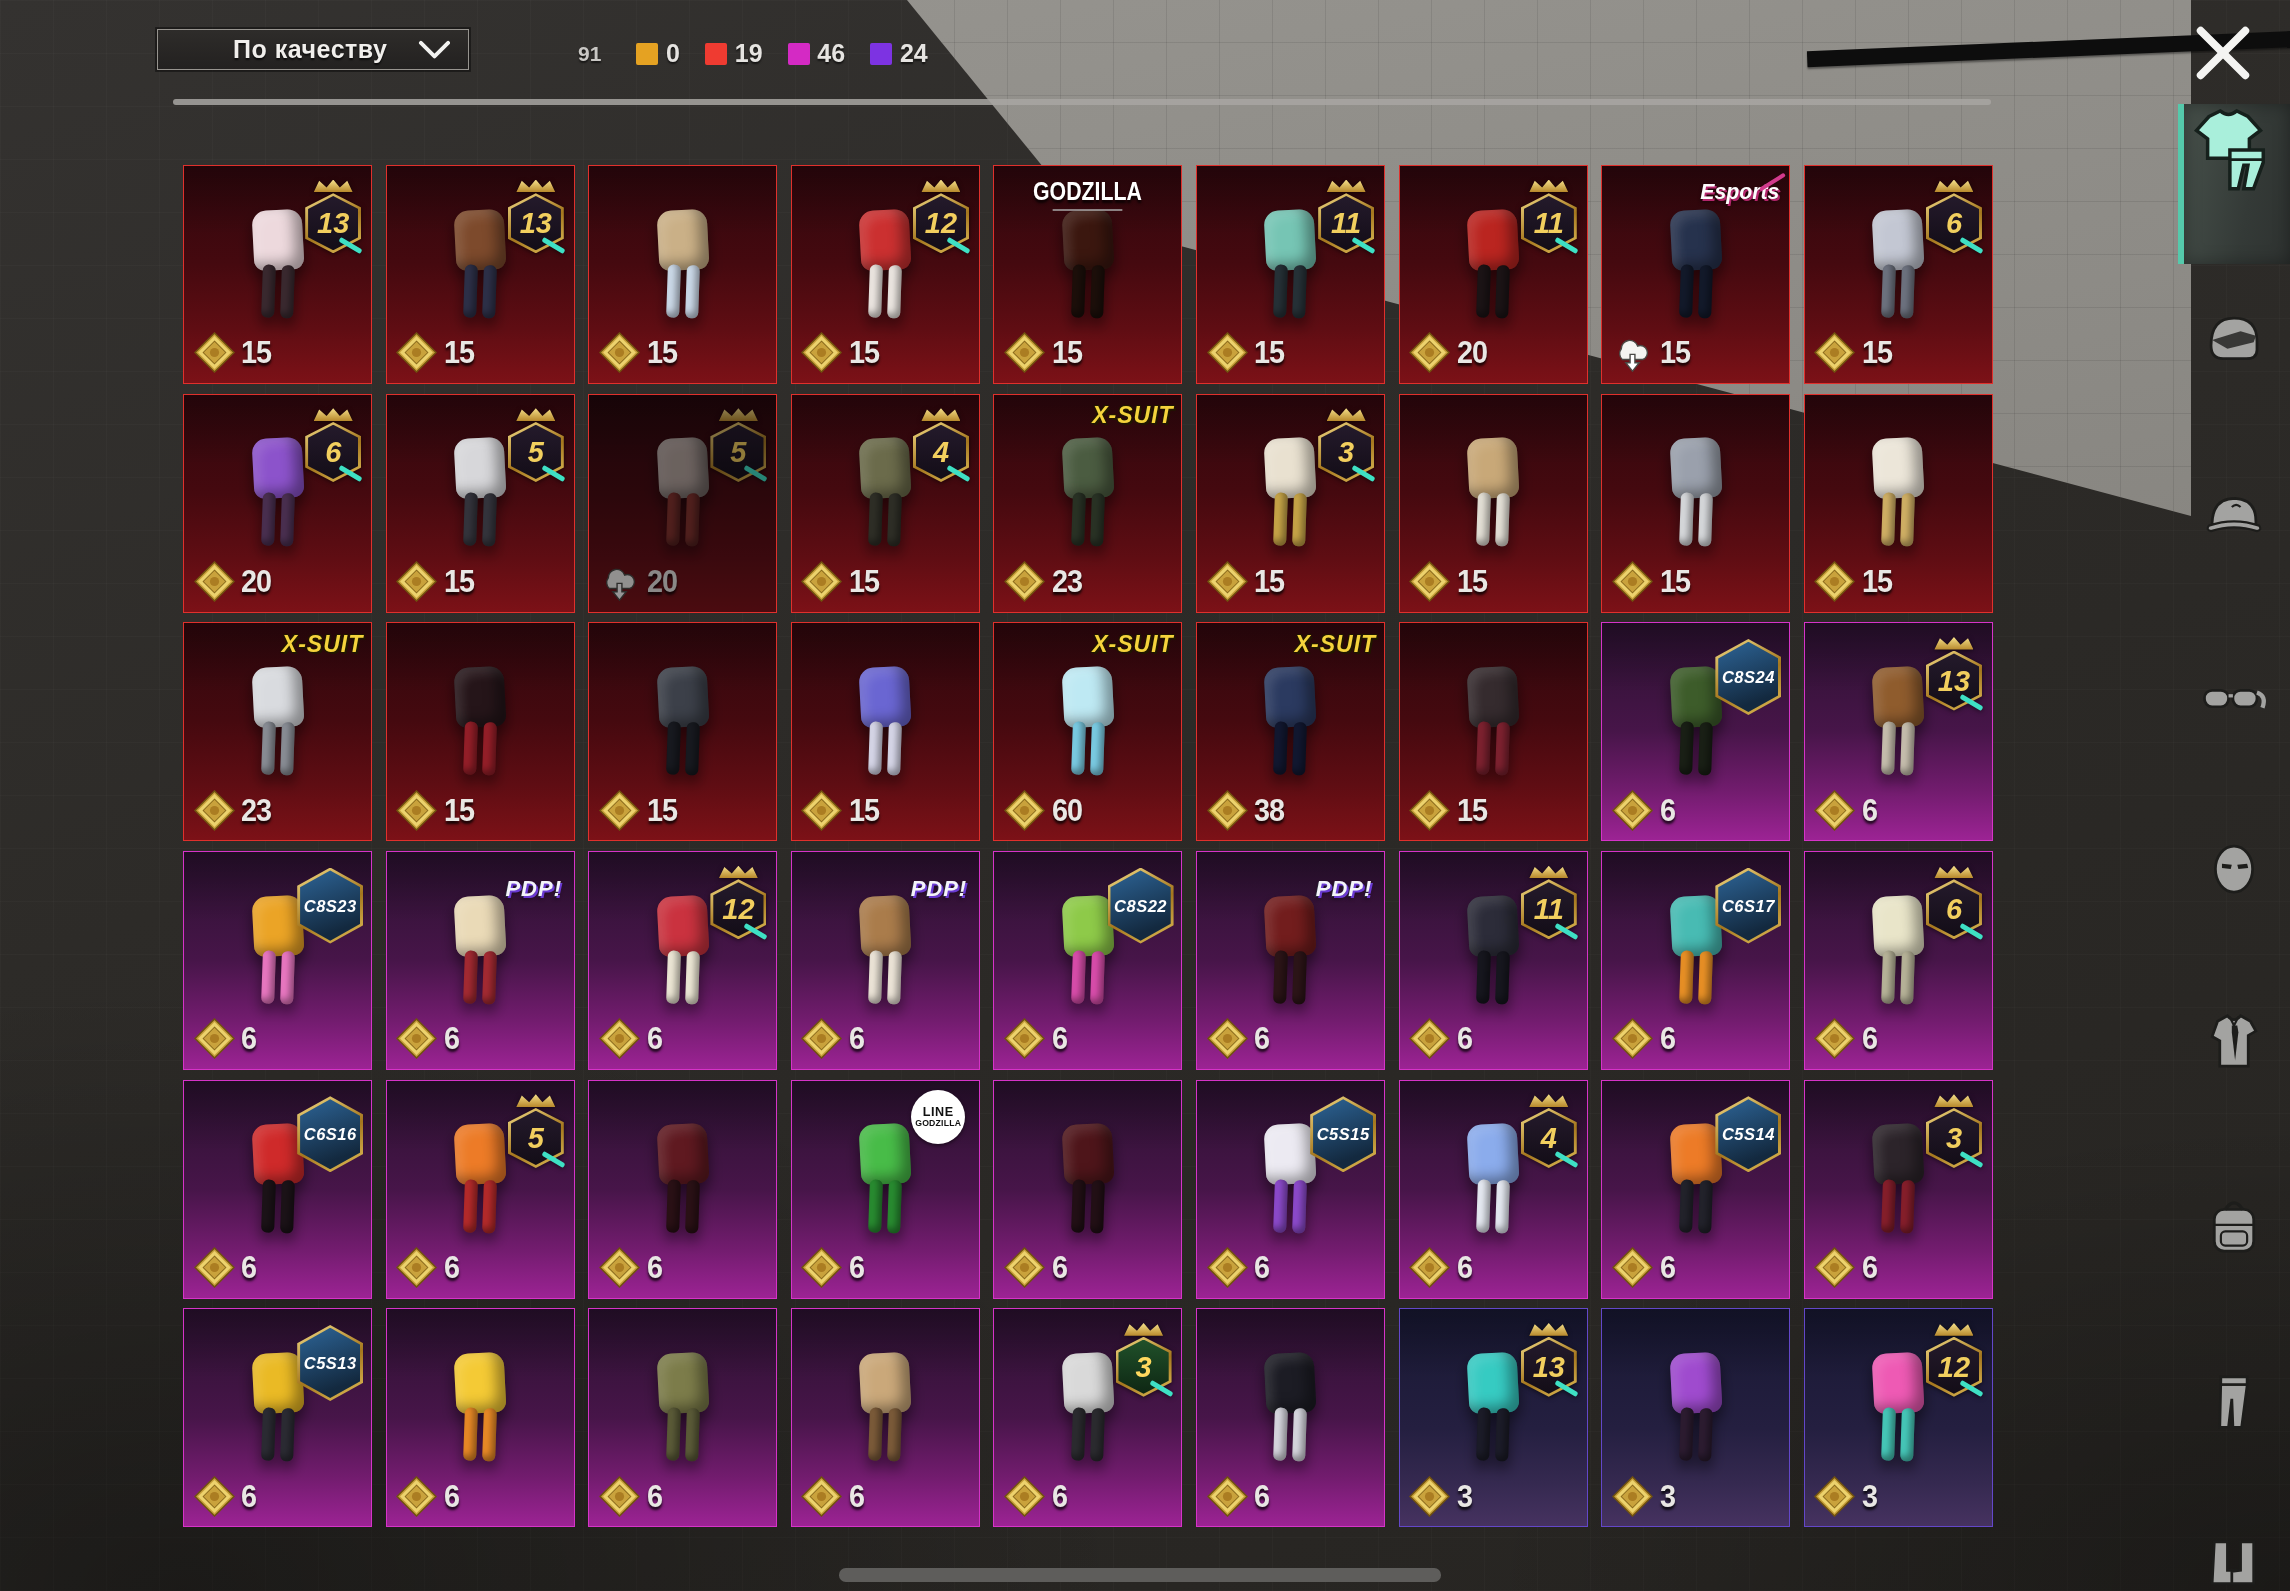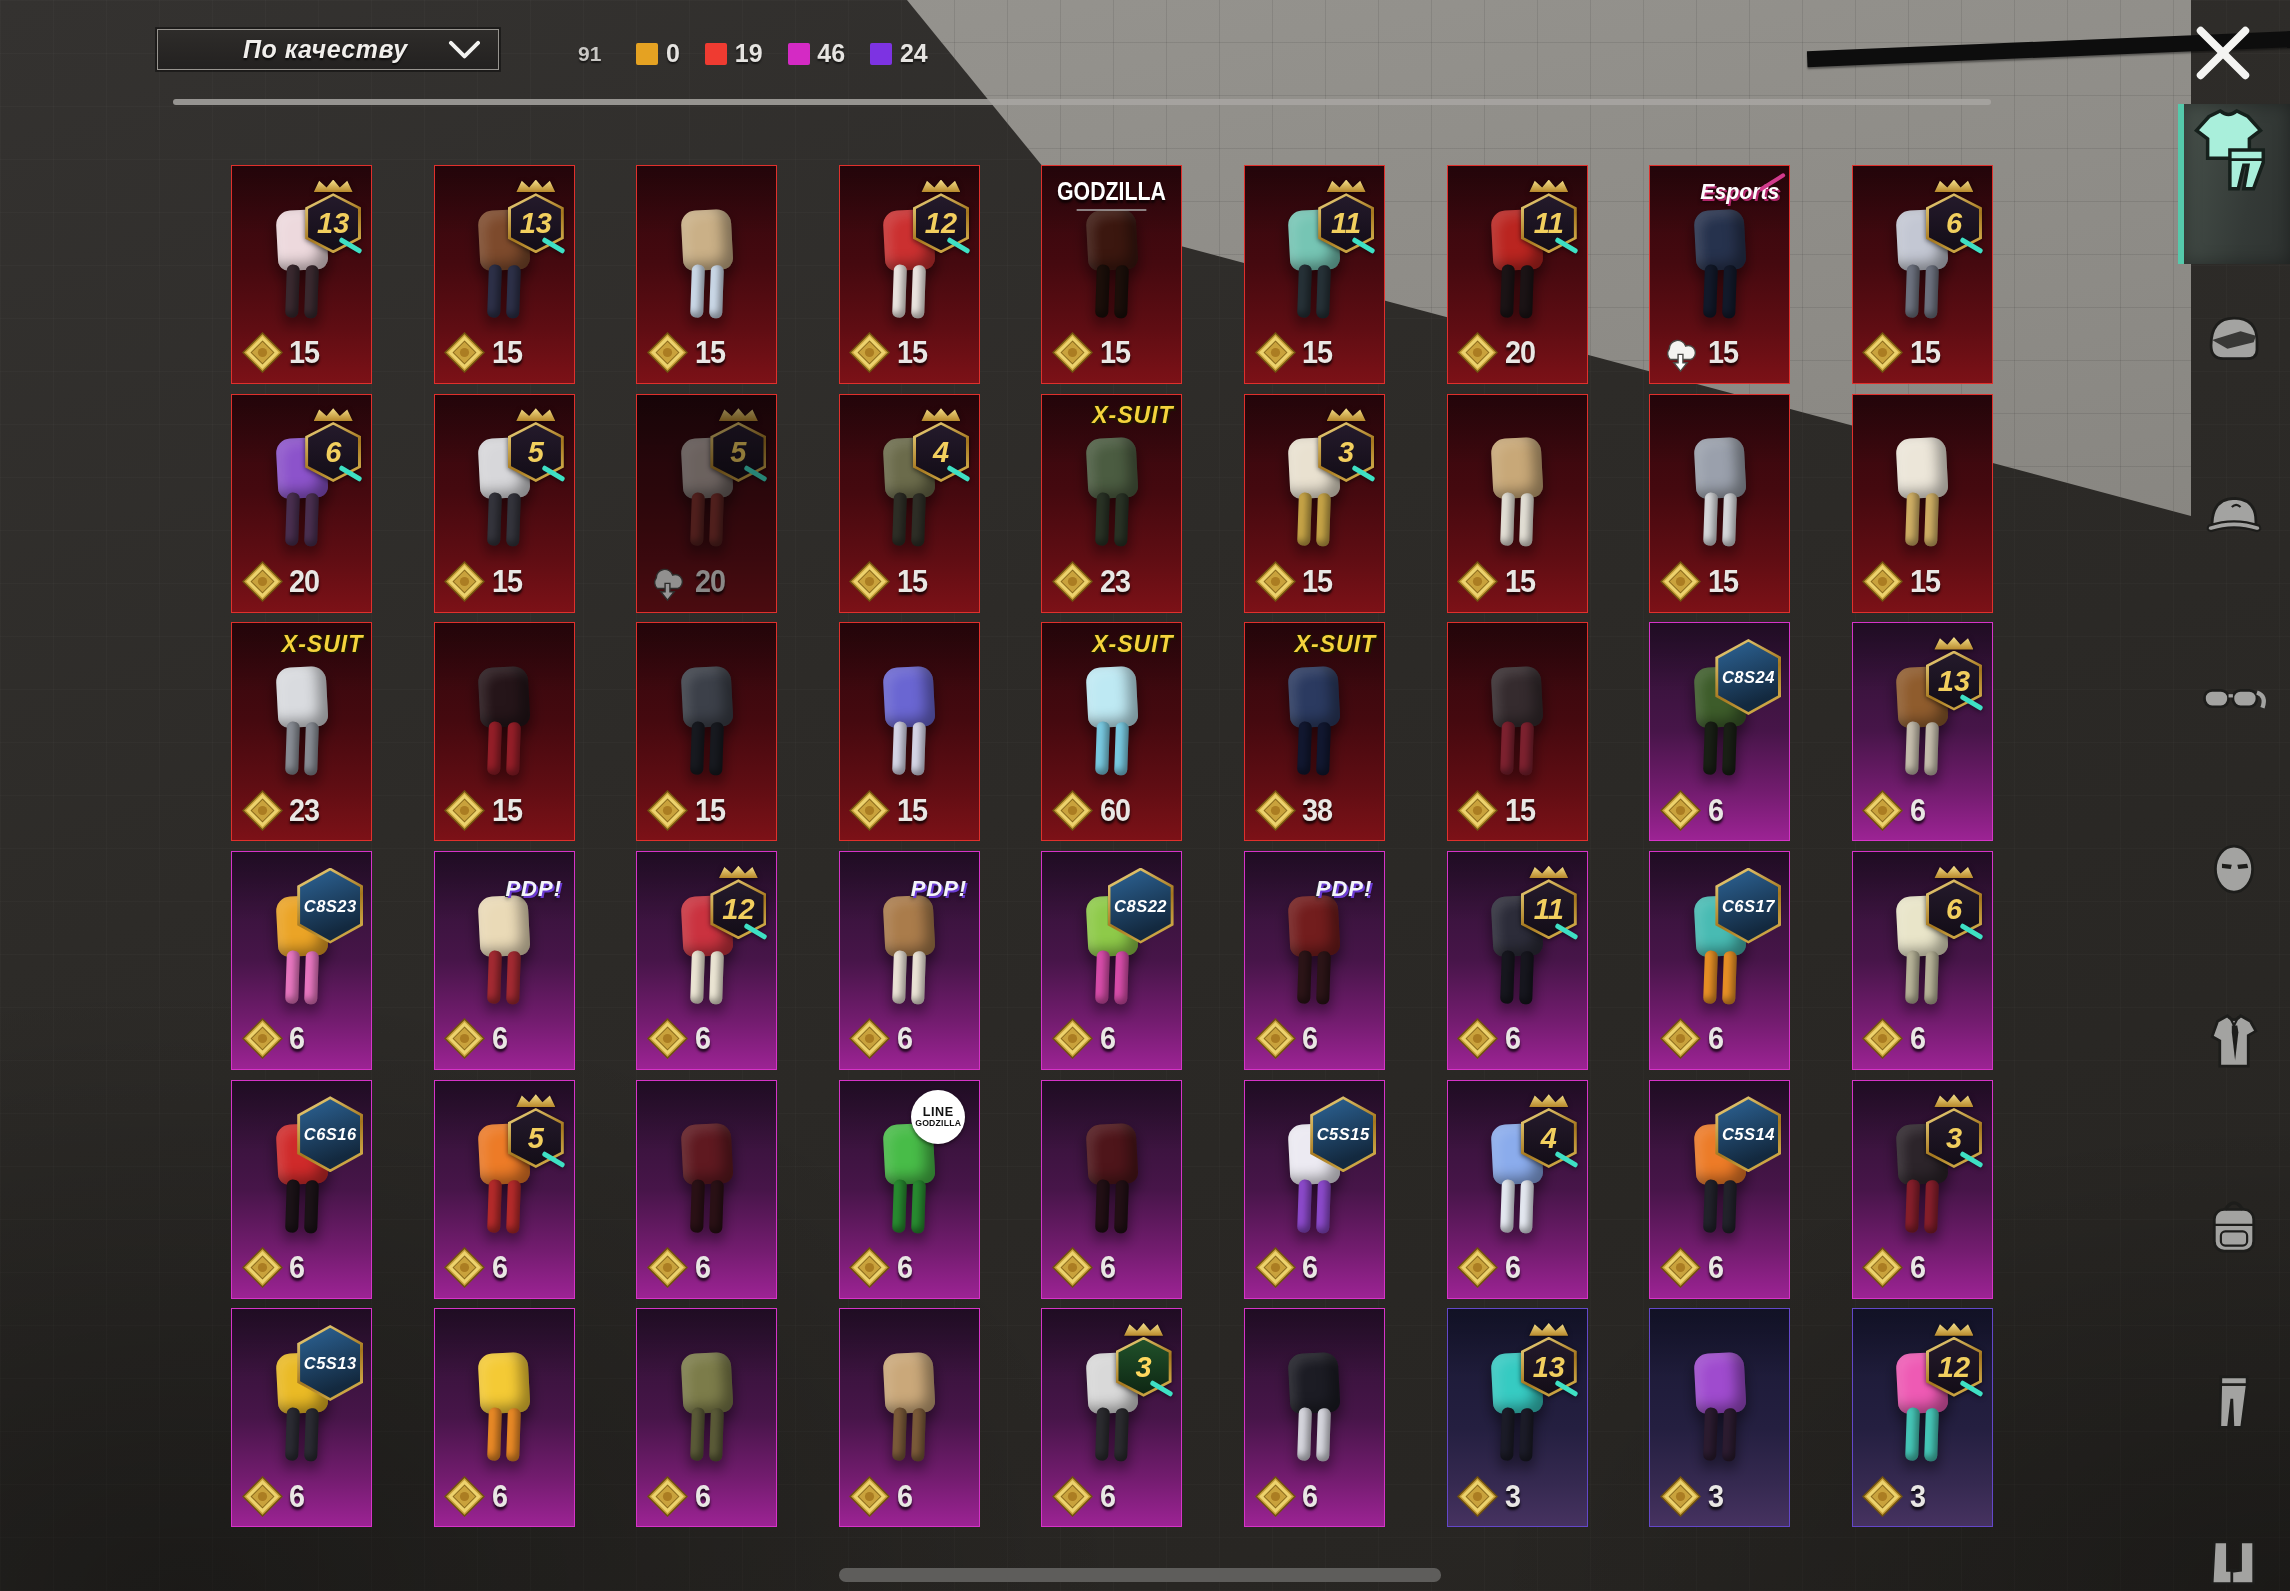--- a/index.html
+++ b/index.html
@@ -14,38 +14,38 @@
   
   .bg-light{position:absolute;left:0;top:0;width:2290px;height:679px;
     background:
       repeating-linear-gradient(0deg, rgba(40,40,40,.12) 0 1px, transparent 1px 53px),
       repeating-linear-gradient(90deg, rgba(40,40,40,.12) 0 1px, transparent 1px 53px),
       linear-gradient(170deg,#979590 0%,#8d8b86 60%,#85837e 100%);
     clip-path:polygon(907px 0,2191px 0,2191px 516px,1087px 221px);}
   .slash{position:absolute;left:1807px;top:41px;width:495px;height:15.5px;background:#0d0d0d;
     transform:rotate(-2.4deg);box-shadow:0 1.9px 1.9px rgba(0,0,0,.4);}
   
-  .dropdown{position:absolute;left:157px;top:29px;width:342px;height:41px;box-sizing:border-box;
+  .dropdown{position:absolute;left:157px;top:29px;width:312px;height:41px;box-sizing:border-box;
     border:1.9px solid #97948f;background:linear-gradient(#2e2c2a,#232120);display:flex;align-items:center;
-    cursor:pointer;box-shadow:0 0 0 1.9px rgba(0,0,0,.45);font-style:italic;}
+    cursor:pointer;box-shadow:0 0 0 1.9px rgba(0,0,0,.45);}
   .dropdown .lab{flex:1;text-align:center;color:#f1efec;font-size:25px;font-weight:bold;letter-spacing:0.5px;
     text-shadow:0 1.9px 1.9px rgba(0,0,0,.7);padding-left:45px;}
   .dropdown .chev{width:33px;height:21.3px;margin-right:17.5px;}
   .counts{position:absolute;left:578px;top:39px;display:flex;align-items:center;gap:21.3px;}
   .counts .total{color:#c9c7c4;font-size:21px;font-weight:bold;text-shadow:0 1.9px 1.9px rgba(0,0,0,.6);margin-right:13.6px;}
   .legend-item{display:flex;align-items:center;gap:7.8px;}
   .legend-item i{display:block;width:22px;height:22px;border-radius:1.9px;}
   .legend-item span{color:#e6e4e1;font-size:25px;font-weight:bold;text-shadow:0 1.9px 1.9px rgba(0,0,0,.6);}
   .close-btn{position:absolute;left:2189px;top:19.4px;width:68px;height:68px;cursor:pointer;}
   .top-scroll{position:absolute;left:173px;top:99px;width:1818px;height:5.8px;background:#a8a6a2;border-radius:2.9px;opacity:.85;}
   .bottom-scroll{position:absolute;left:839px;top:1568px;width:602px;height:13.6px;background:#5e5d5b;border-radius:6.8px;}
   
   .grid{position:absolute;left:183px;top:165px;display:grid;grid-template-columns:repeat(9,189px);
     grid-auto-rows:219px;gap:9.7px 13.6px;}
-  .card{position:relative;box-sizing:border-box;border:1.9px solid #d33;overflow:hidden;cursor:pointer;margin-left:48px;}
+  .card{position:relative;box-sizing:border-box;border:1.9px solid #d33;overflow:hidden;cursor:pointer;}
   .card.tier-red{border-color:#e0302c;background:linear-gradient(180deg,#30070d 0%,#45090f 45%,#5f0d13 75%,#7c1117 100%);}
   .card.tier-magenta{border-color:#d633c8;background:linear-gradient(180deg,#2b1130 0%,#471549 50%,#731c6f 78%,#9c2394 100%);}
   .card.tier-indigo{border-color:#6347c9;background:linear-gradient(180deg,#181833 0%,#241f40 55%,#352950 80%,#463260 100%);}
   .card::before{content:"";position:absolute;inset:0;background:linear-gradient(rgba(0,0,0,.28),transparent 32%);pointer-events:none;}
   .card.dim::after{content:"";position:absolute;inset:0;background:rgba(8,4,6,.42);pointer-events:none;}
   
   .fig{position:absolute;left:50%;top:45%;transform:translate(-50%,-50%);
     filter:drop-shadow(0 8.7px 6.8px rgba(0,0,0,.5)) blur(0.3px) saturate(1.05);}
   .fig .torso{width:50px;height:60px;border-radius:14.6px 14.6px 10.7px 10.7px;transform:rotate(-3deg);
     box-shadow:inset -8.7px -6.8px 12.6px rgba(0,0,0,.38), inset 6.8px 6.8px 10.7px rgba(255,255,255,.13);}

